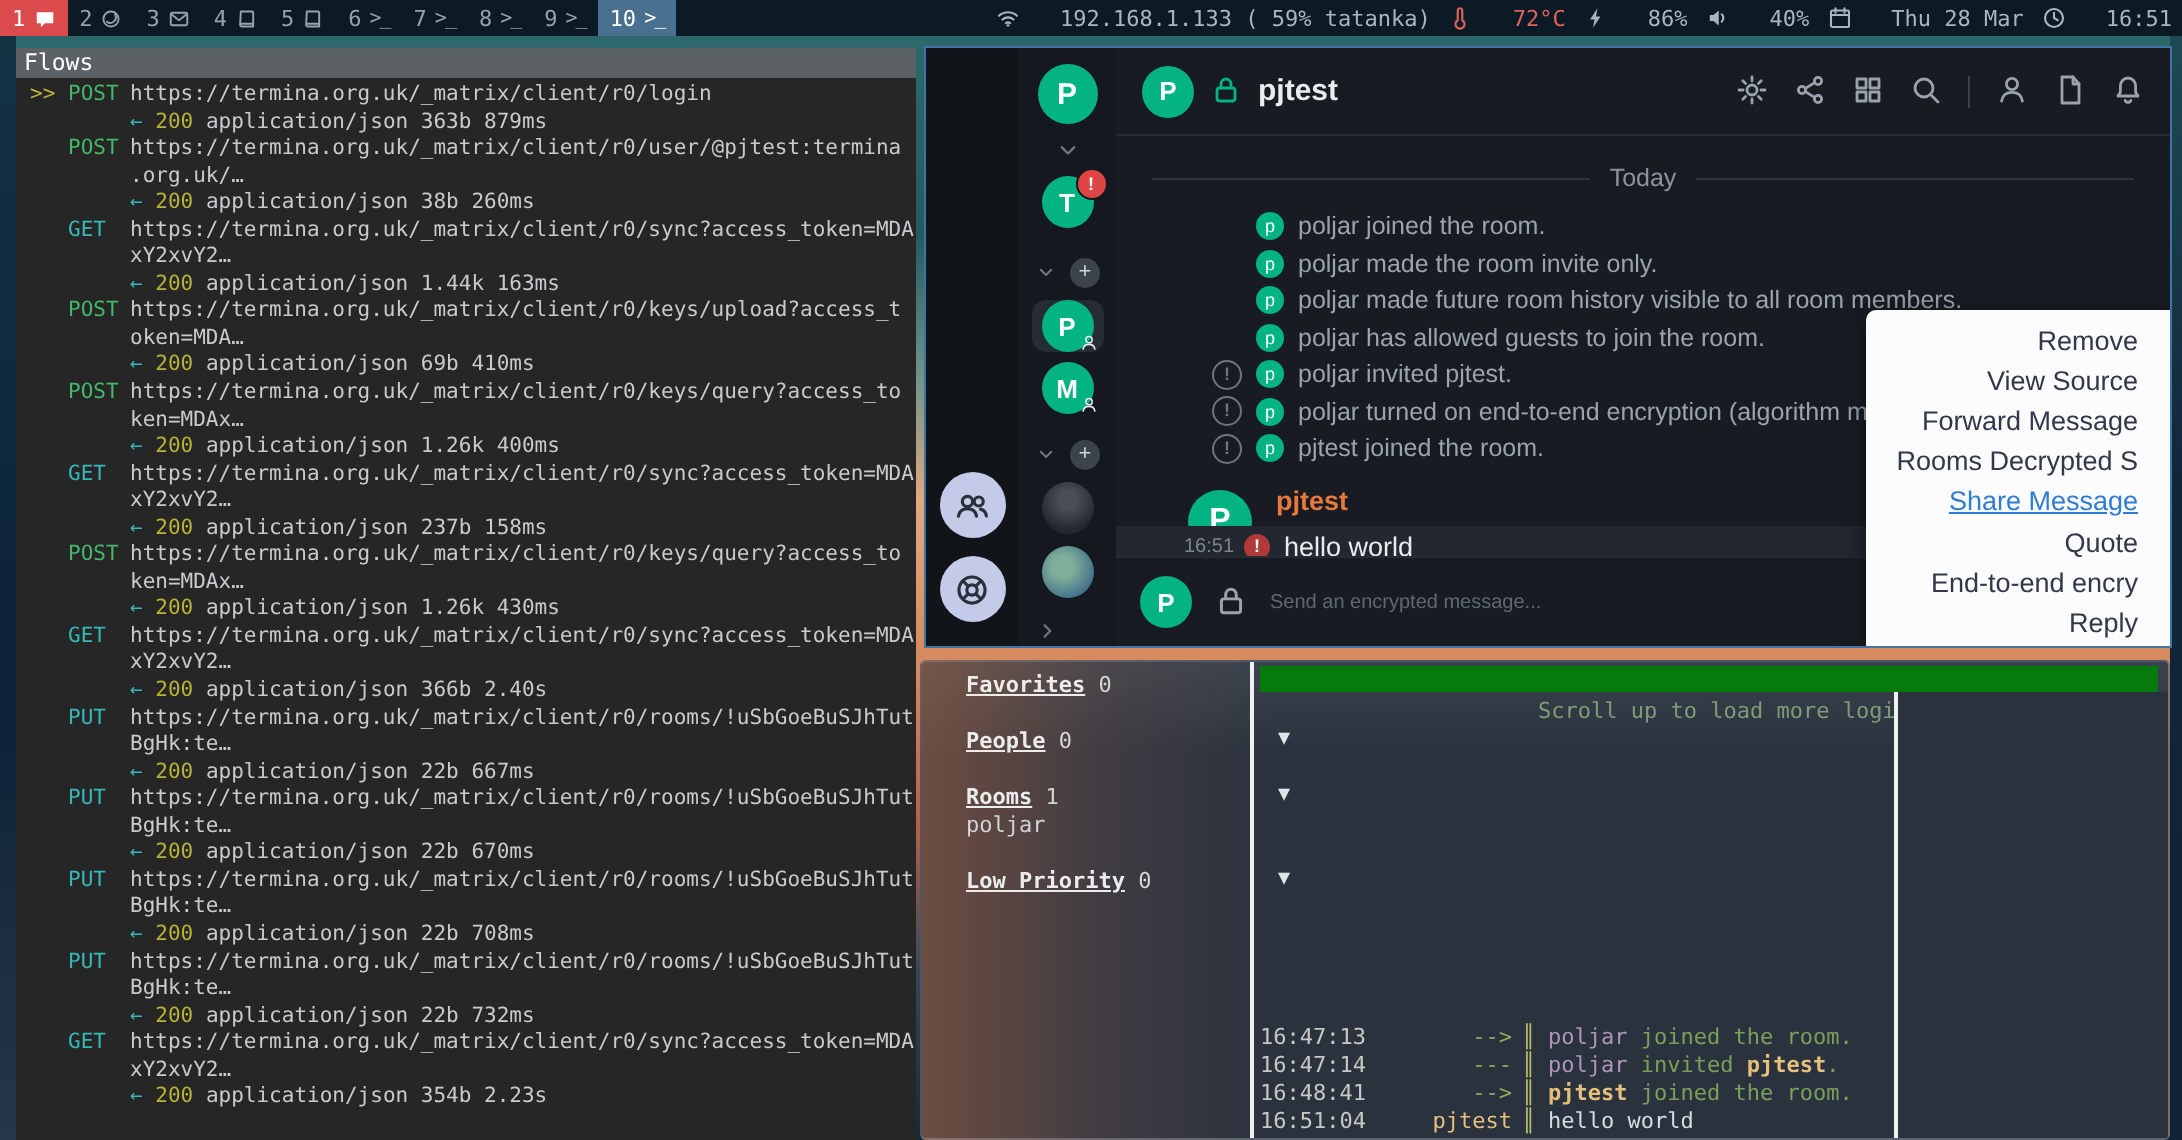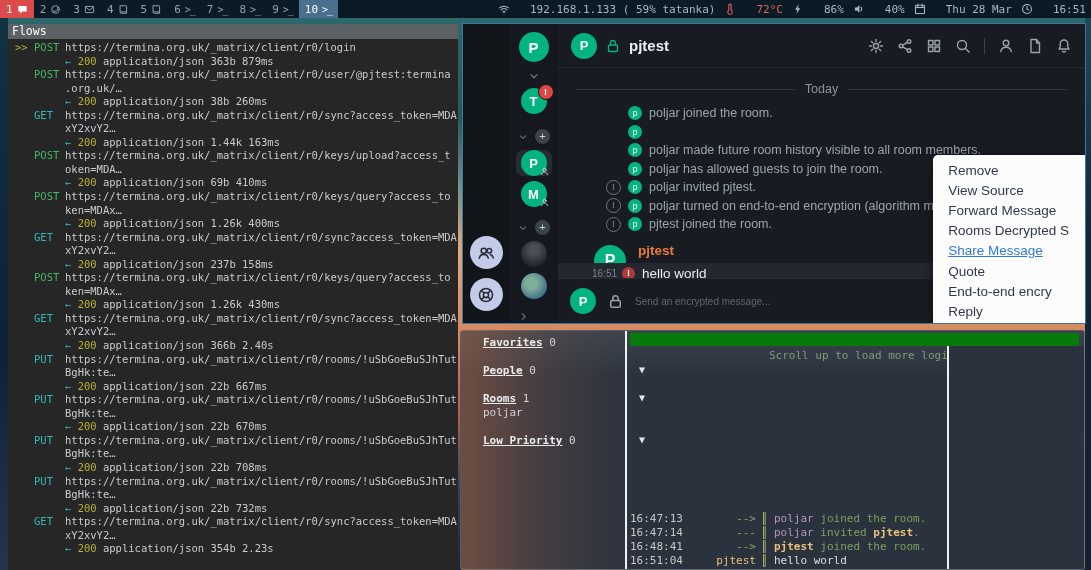--- a/index.html
+++ b/index.html
@@ -95,21 +95,21 @@
     background:#8b9097;color:#f0f2f4;display:flex;align-items:center;justify-content:center;}
   .ecomposer{height:44px;flex:none;border-top:1px solid #262b33;display:flex;
     align-items:center;gap:11px;padding:0 12px;}
   .complock{color:#9aa3ad;position:relative;}
   .placeholder{color:#5f6771;font-size:10px;flex:1;}
   .fmtbtn{width:22px;height:22px;border-radius:50%;background:#e8eaee;color:#22262c;
     font-size:11px;font-weight:bold;display:flex;align-items:center;justify-content:center;}
   .ctxmenu{position:absolute;top:131px;right:0;background:#fcfcfd;z-index:20;
     border-radius:5px 0 0 5px;box-shadow:0 2px 12px rgba(0,0,0,.5);padding:5px 0;}
   .ctxmenu .mi{font-size:13.5px;color:#30384a;padding:2.6px 16px 2.6px 15px;
-    white-space:nowrap;}
+    white-space:nowrap;text-align:right;}
   .ctxmenu .mi.active{color:#2e7cd6;text-decoration:underline;}
   
   .gomuks{position:absolute;left:460px;top:330px;width:625px;height:240px;
     overflow:hidden;font-family:"DejaVu Sans Mono",monospace;font-size:11px;
     color:#c8c8c2;border:1px solid rgba(200,205,215,.25);border-radius:3px;
     box-sizing:border-box;z-index:10;
     background:
       linear-gradient(90deg,rgba(190,110,70,.45) 0,rgba(120,85,75,.28) 90px,rgba(43,52,64,0) 175px),
       linear-gradient(180deg,rgba(95,105,110,.30) 0,rgba(43,52,64,0) 45px),
       #2a323e;}
@@ -554,20 +554,21 @@
         <div class="daydiv">Today</div>
         <div id="events">
             <div class="ev">
               <span class="infoic">!</span>
               <span class="miniav">p</span>
               <span>poljar joined the room.</span>
             </div>
             <div class="ev">
               <span class="infoic">!</span>
               <span class="miniav">p</span>
+              <span>poljar made the room invite only.</span>
             </div>
             <div class="ev">
               <span class="infoic">!</span>
               <span class="miniav">p</span>
               <span>poljar made future room history visible to all room members.</span>
             </div>
             <div class="ev">
               <span class="infoic">!</span>
               <span class="miniav">p</span>
               <span>poljar has allowed guests to join the room.</span>

